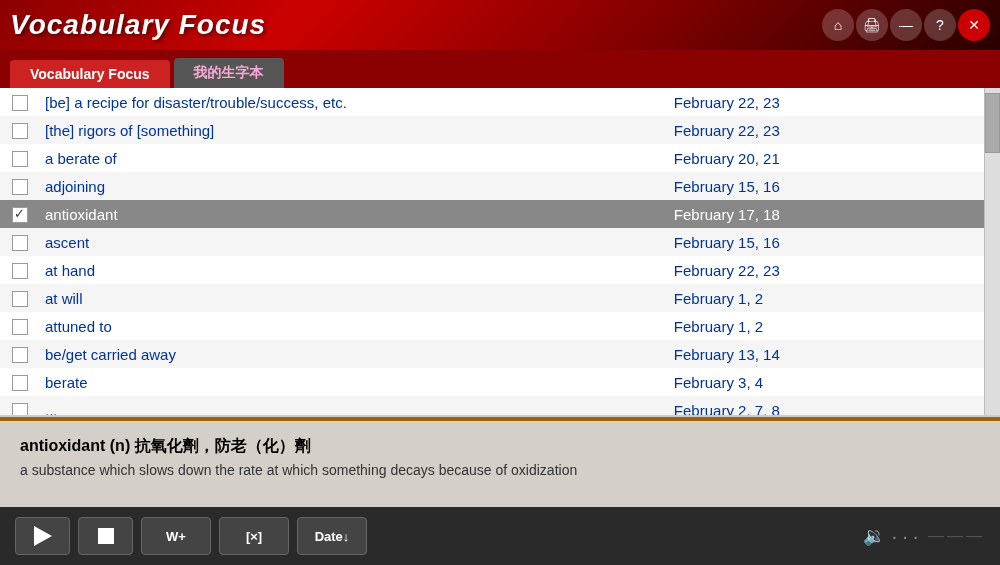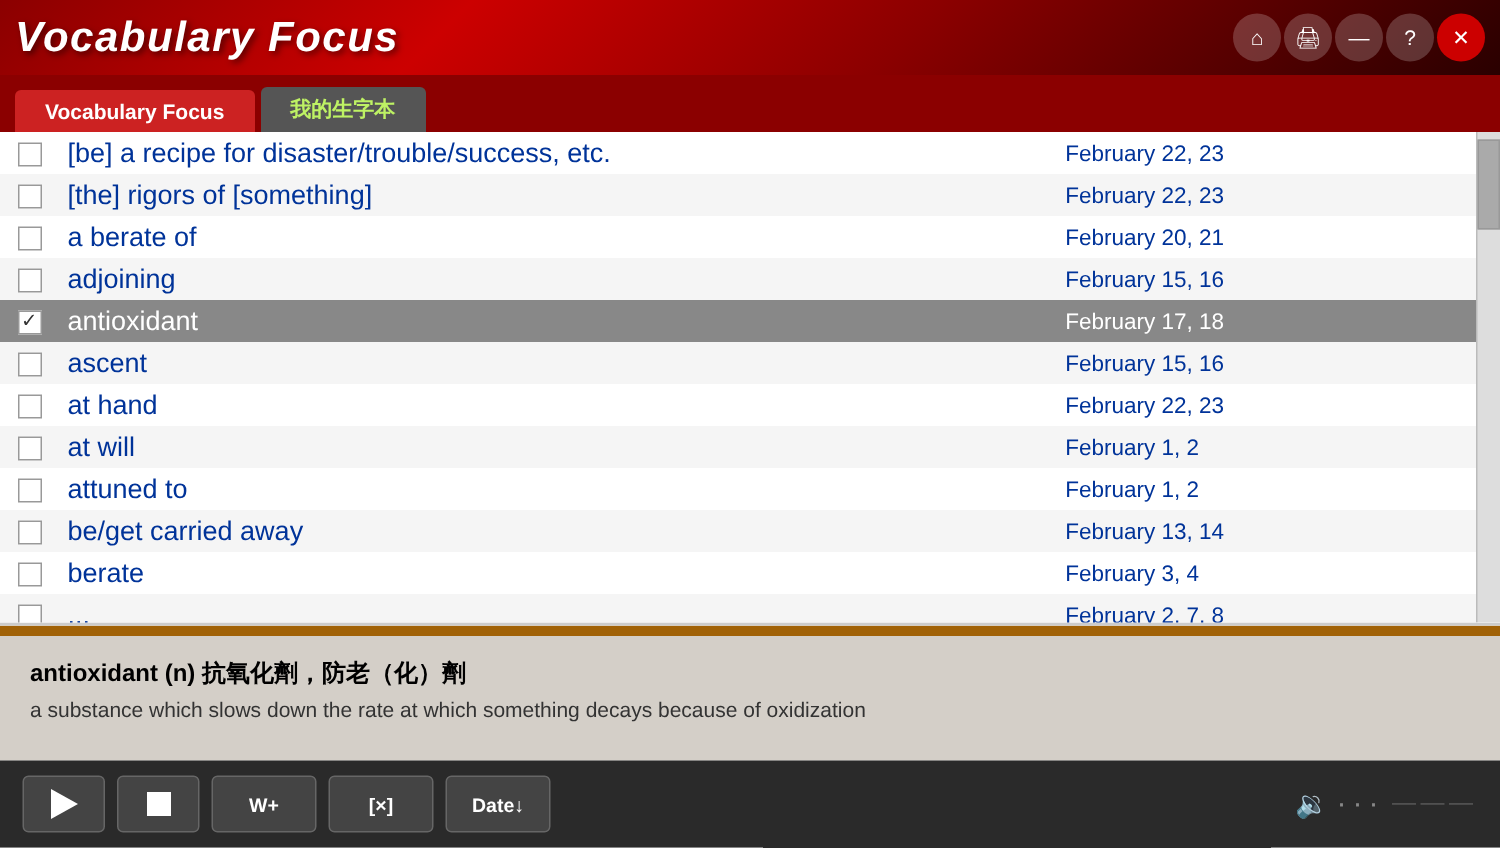--- a/index.html
+++ b/index.html
@@ -66,21 +66,21 @@
       border-radius: 4px 4px 0 0;
       font-size: 14px;
       font-weight: bold;
     }
     .tab.active {
       background: #cc2222;
       color: white;
     }
     .tab.inactive {
       background: #555;
-      color: #bef264;
+      color: #f9a8d4;
       margin-left: 4px;
     }
 
     
     .main-content {
       background: #f0f0f0;
       display: flex;
       flex-direction: column;
       height: calc(565px - 50px - 38px);
     }
@@ -115,21 +115,21 @@
       color: white;
     }
     .checkbox-cell {
       width: 40px;
       text-align: center;
       padding: 2px 5px;
     }
     .word-cell {
       color: #003399;
       padding: 2px 5px;
-      font-size: 18px;
+      font-size: 15px;
     }
     .vocab-list tr.selected .word-cell {
       color: white;
     }
     .date-cell {
       color: #003399;
       padding: 2px 10px;
       text-align: left;
       min-width: 160px;
     }
@@ -169,21 +169,21 @@
       border: 1px solid #999;
       position: absolute;
       top: 5px;
     }
 
     
     .definition-area {
       background: #d4cfc8;
       padding: 15px 20px 10px 20px;
       min-height: 90px;
-      border-top: 7px solid #a16207;
+      border-top: 4px solid #a16207;
     }
     .definition-word {
       font-size: 16px;
       font-weight: bold;
       color: #000;
       margin-bottom: 5px;
     }
     .definition-text {
       font-size: 14px;
       color: #333;

